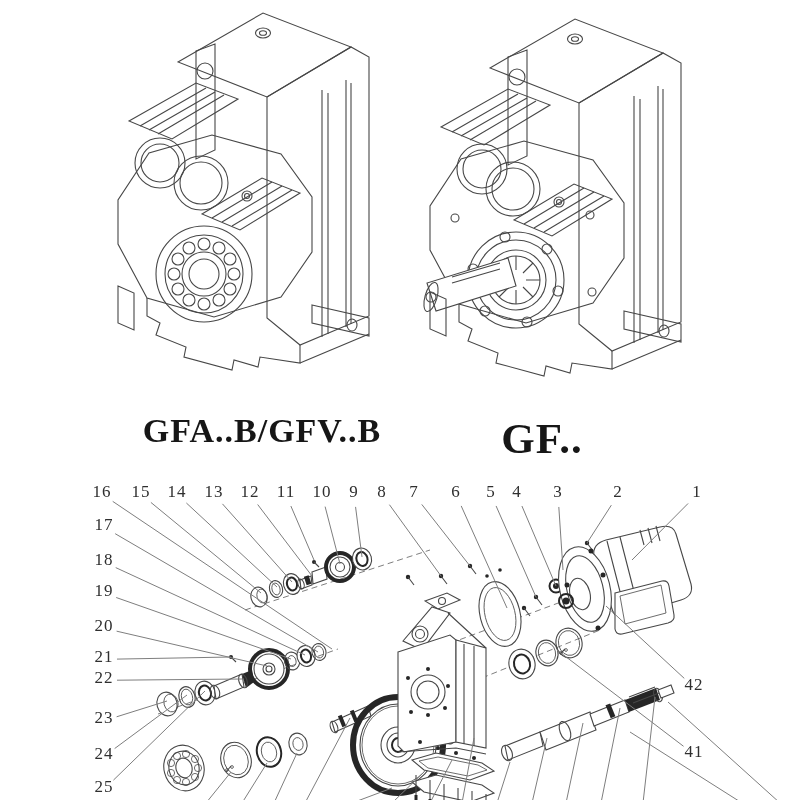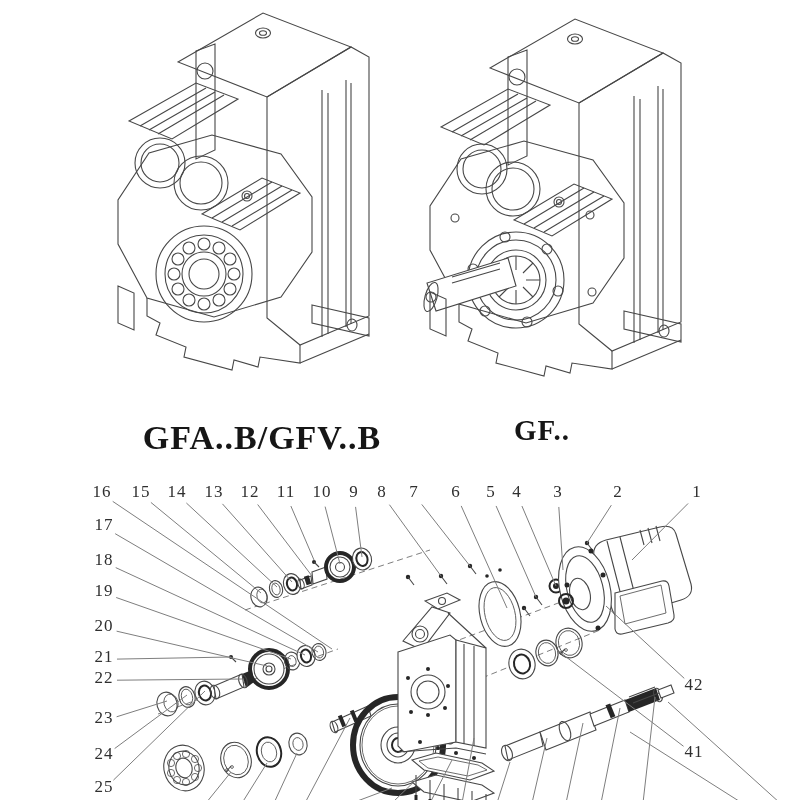--- a/index.html
+++ b/index.html
@@ -11,22 +11,22 @@
   #art .thin{stroke-width:0.8;}
   #art .rim{stroke:var(--dark,#262626);stroke-width:6;}
   #art .rim2{stroke:var(--dark,#262626);stroke-width:4;}
   #art .dk{fill:var(--dark,#262626);stroke:none;}
   #art .dkl{stroke:var(--dark,#262626);stroke-width:2;}
   #art .dash{stroke-dasharray:6 4;stroke-width:0.9;stroke:#6f6f6f;}
   #art .ldr{stroke:var(--leader,#7e7e7e);stroke-width:1;}
   #art text.callout{fill:var(--text,#2f2f2f);font-family:"Liberation Serif",serif;font-size:17px;letter-spacing:1px;}
   .caption{position:absolute;text-align:center;font-weight:bold;color:#161616;
            font-family:"Liberation Serif",serif;letter-spacing:1px;}
-  #caption-left{left:100px;top:412px;width:324px;font-size:34px;margin-top:7px;}
-  #caption-right{left:440px;top:414px;width:204px;font-size:29px;}
+  #caption-left{left:100px;top:412px;width:324px;font-size:34px;}
+  #caption-right{left:440px;top:414px;width:204px;font-size:43px;}
 </style>
 </head>
 <body>
 
 <div id="stage">
 
   <svg id="art" width="800" height="800" viewBox="0 0 800 800">
 
     <g>
       <path d="M178,62 L263,13 L351,47 L267,97 Z"></path>

